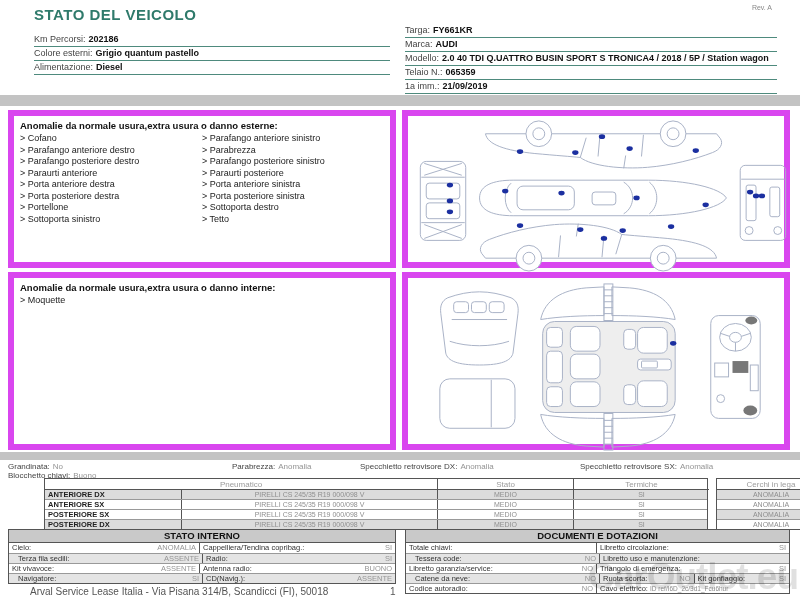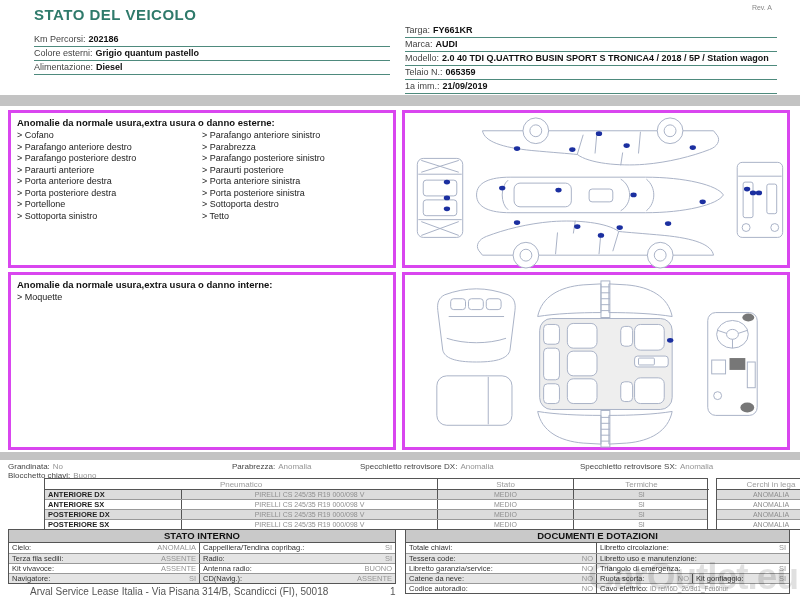--- a/index.html
+++ b/index.html
@@ -8,21 +8,21 @@
   .abs{position:absolute;}
   
   .doc-title{left:34px;top:6px;font-size:15px;font-weight:bold;color:#2f7a6b;letter-spacing:.5px;}
   .rev{right:28px;top:4px;font-size:7px;color:#888;}
   .fields{display:block;}
   .frow{border-bottom:1px solid #4e8a7d;padding:1px 0;font-size:9px;line-height:11px;min-height:11px;}
   .lbl{color:#444;margin-right:3px;}
   .val{font-weight:bold;color:#111;}
   .graybar{left:0;width:800px;background:#c3c3c3;}
   
-  .panel{border:3px solid #d946ef;background:#fff;box-sizing:border-box;}
+  .panel{border:6px solid #d946ef;background:#fff;box-sizing:border-box;}
   .panel-title{font-size:9.5px;font-weight:bold;color:#111;padding:4px 6px 2px 6px;}
   .cols{display:flex;padding:0 6px;}
   .col{width:50%;}
   .anitem{font-size:9px;color:#222;line-height:11.5px;white-space:nowrap;}
   .anitem::before{content:"> ";color:#222;}
   
   .cond{font-size:8px;line-height:9px;}
   .cond .lbl{color:#444;}
   .cond .cval{color:#949494;}
   
@@ -35,21 +35,21 @@
   .th{color:#9b9b9b;text-align:center;font-size:8px;line-height:11px;border-bottom:1px solid #555;}
   .bl{border-left:1px solid #555;}
   .rt{border-top:1px solid #999;}
   .pos{font-weight:bold;color:#222;padding-left:3px;}
   .cen{text-align:center;color:#8f8f8f;font-size:7px;}
   
   .btable{box-sizing:border-box;border:1px solid #555;background:#fff;}
   .bhead{background:#c9c9c9;border-bottom:1px solid #555;text-align:center;
          font-size:9.5px;font-weight:bold;line-height:12px;height:12px;color:#111;}
   .brow{display:flex;height:10px;box-sizing:border-box;}
-  .brow.alt{background:#e4e4e4;}
+  .brow.alt{background:#e4e4e4;padding-left:6px;}
   .brow+.brow{border-top:1px solid #999;}
   .pair{display:flex;box-sizing:border-box;overflow:hidden;}
   .pair+.pair{border-left:1px solid #555;}
   .pair .pl{flex:1;font-size:7.5px;color:#333;padding-left:3px;line-height:10px;white-space:nowrap;}
   .pair .pv{font-size:7.5px;color:#969696;padding-right:3px;line-height:10px;white-space:nowrap;}
   
   .foot{font-size:10px;color:#555;text-align:center;}
   .watermark{right:2px;top:556px;font-size:37px;font-weight:bold;color:rgba(0,0,0,0.12);
              letter-spacing:-1px;pointer-events:none;z-index:5;}
   .refid{font-size:6.5px;color:#8a8a8a;z-index:6;}
@@ -262,28 +262,28 @@
       <div class="tc cen bl">PIRELLI CS 245/35 R19 000/098 V</div>
       <div class="tc cen bl">MEDIO</div>
       <div class="tc cen bl">SI</div>
     </div>
     <div class="tbrow rt">
       <div class="tc pos">ANTERIORE SX</div>
       <div class="tc cen bl">PIRELLI CS 245/35 R19 000/098 V</div>
       <div class="tc cen bl">MEDIO</div>
       <div class="tc cen bl">SI</div>
     </div>
-    <div class="tbrow alt rt">
-      <div class="tc pos">POSTERIORE DX</div>
+    <div class="tbrow rt">
+      <div class="tc pos">POSTERIORE SX</div>
       <div class="tc cen bl">PIRELLI CS 245/35 R19 000/098 V</div>
       <div class="tc cen bl">MEDIO</div>
       <div class="tc cen bl">SI</div>
     </div>
-    <div class="tbrow rt">
-      <div class="tc pos">POSTERIORE SX</div>
+    <div class="tbrow alt rt">
+      <div class="tc pos">POSTERIORE DX</div>
       <div class="tc cen bl">PIRELLI CS 245/35 R19 000/098 V</div>
       <div class="tc cen bl">MEDIO</div>
       <div class="tc cen bl">SI</div>
     </div>
   </div>
   <div class="abs ttable" style="left:680px;top:478px;width:110px;">
     <div class="tc th" style="height:11px;">Cerchi in lega</div>
     <div class="tbrow alt" style="grid-template-columns:1fr;">
         <div class="tc cen">ANOMALIA</div>
       </div>

